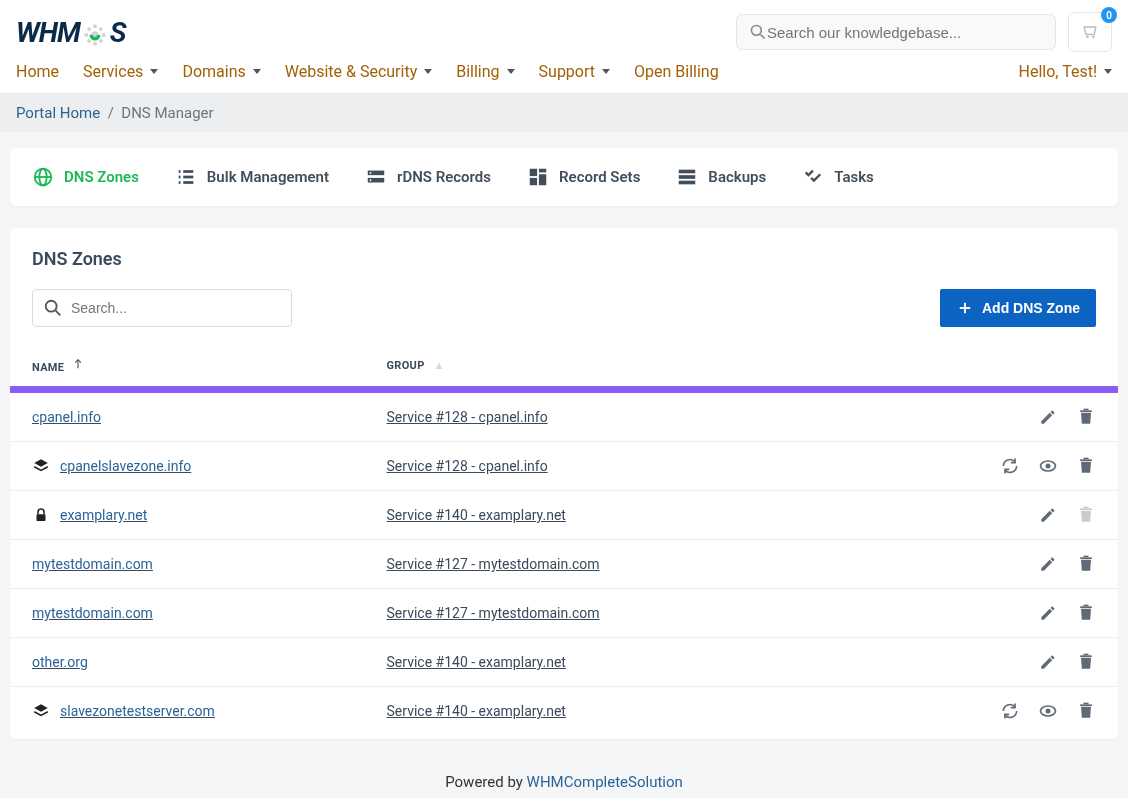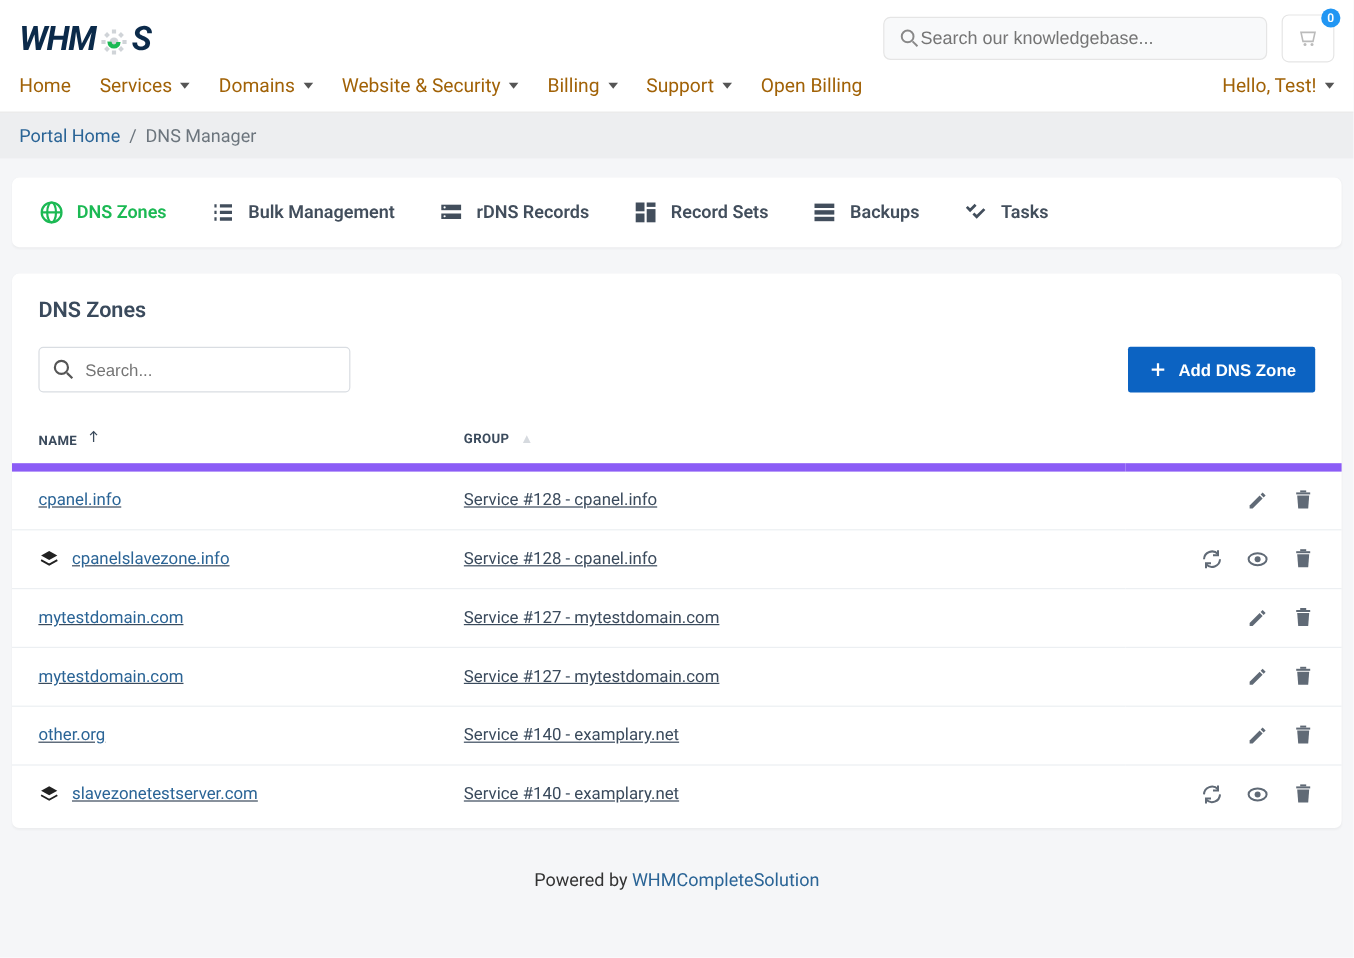--- a/index.html
+++ b/index.html
@@ -509,20 +509,45 @@
                   <svg width="20" height="20" viewBox="0 0 24 24">
                     <use href="#i-delete"></use>
                   </svg>
                 </span>
               </div>
             </td>
           </tr>
           <tr>
             <td>
               <div class="zone-name">
+                <svg width="18" height="18" viewBox="0 0 24 24" style="color:#222">
+                  <use href="#i-lock"></use>
+                </svg>
+                <a href="#">examplary.net</a>
+              </div>
+            </td>
+            <td>Service #140 - examplary.net</td>
+            <td>
+              <div class="row-actions">
+                <span class="ico">
+                  <svg width="20" height="20" viewBox="0 0 24 24">
+                    <use href="#i-edit"></use>
+                  </svg>
+                </span>
+                <span class="ico disabled">
+                  <svg width="20" height="20" viewBox="0 0 24 24">
+                    <use href="#i-delete"></use>
+                  </svg>
+                </span>
+              </div>
+            </td>
+          </tr>
+          <tr>
+            <td>
+              <div class="zone-name">
                 <a href="#">mytestdomain.com</a>
               </div>
             </td>
             <td>Service #127 - mytestdomain.com</td>
             <td>
               <div class="row-actions">
                 <span class="ico">
                   <svg width="20" height="20" viewBox="0 0 24 24">
                     <use href="#i-edit"></use>
                   </svg>

